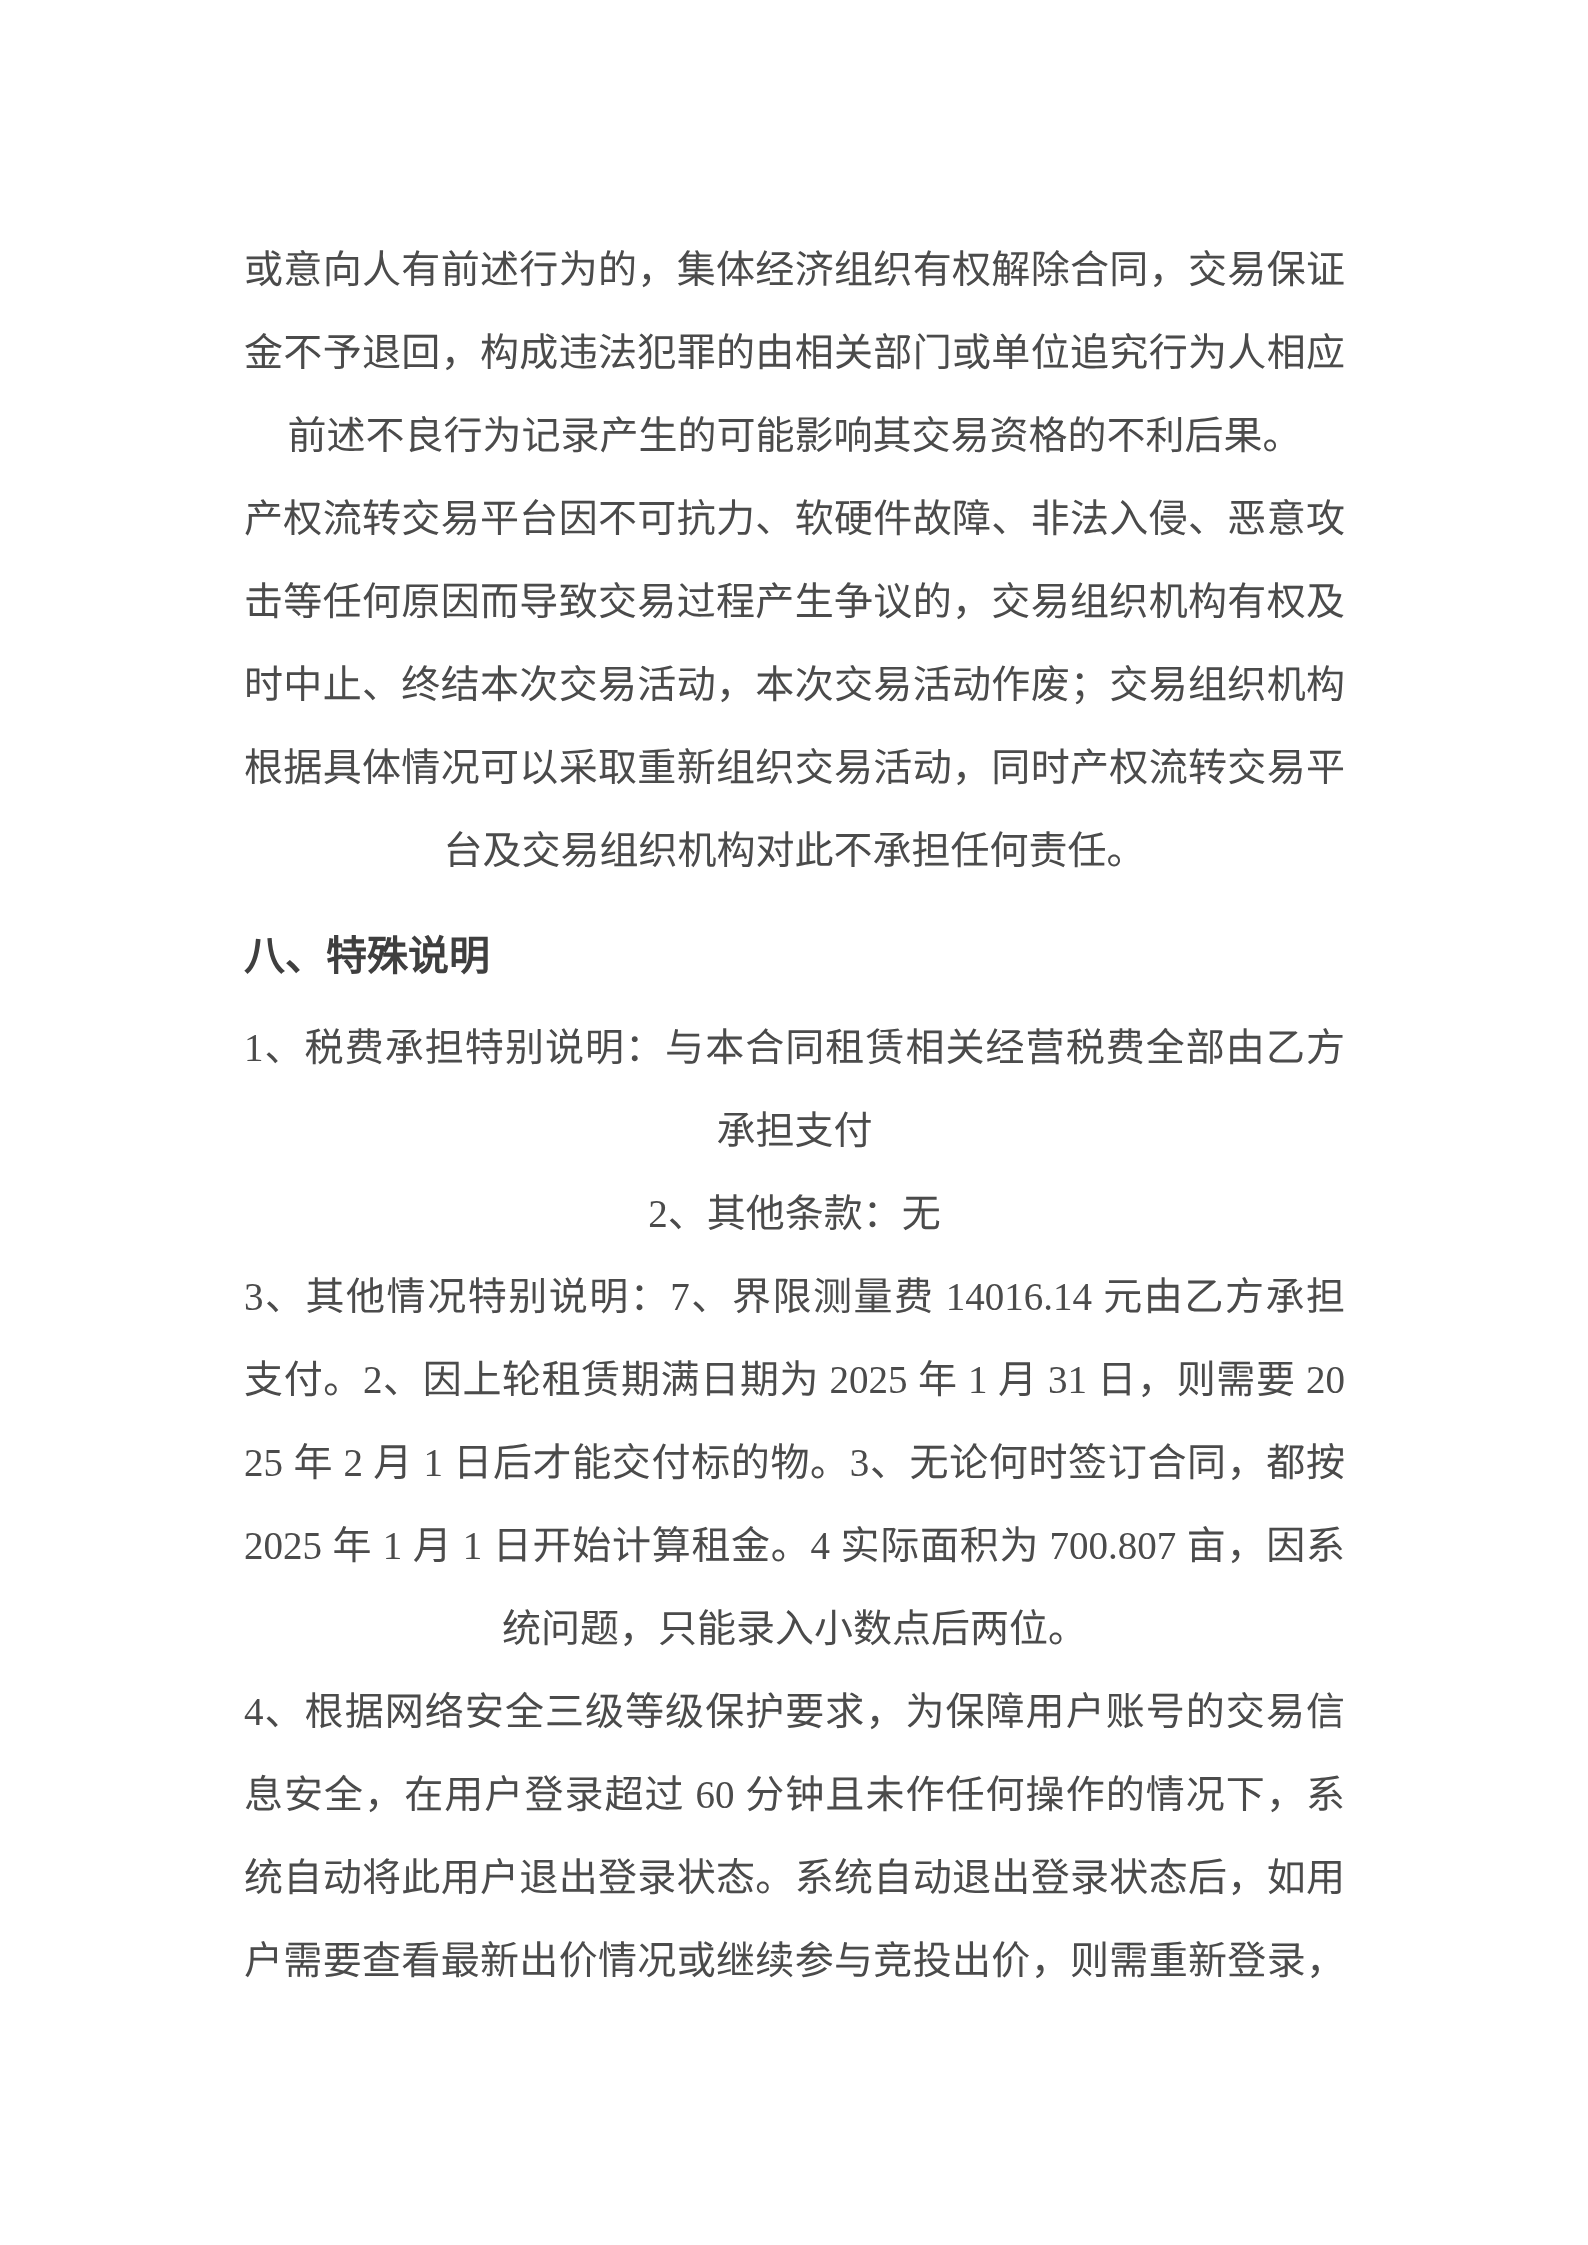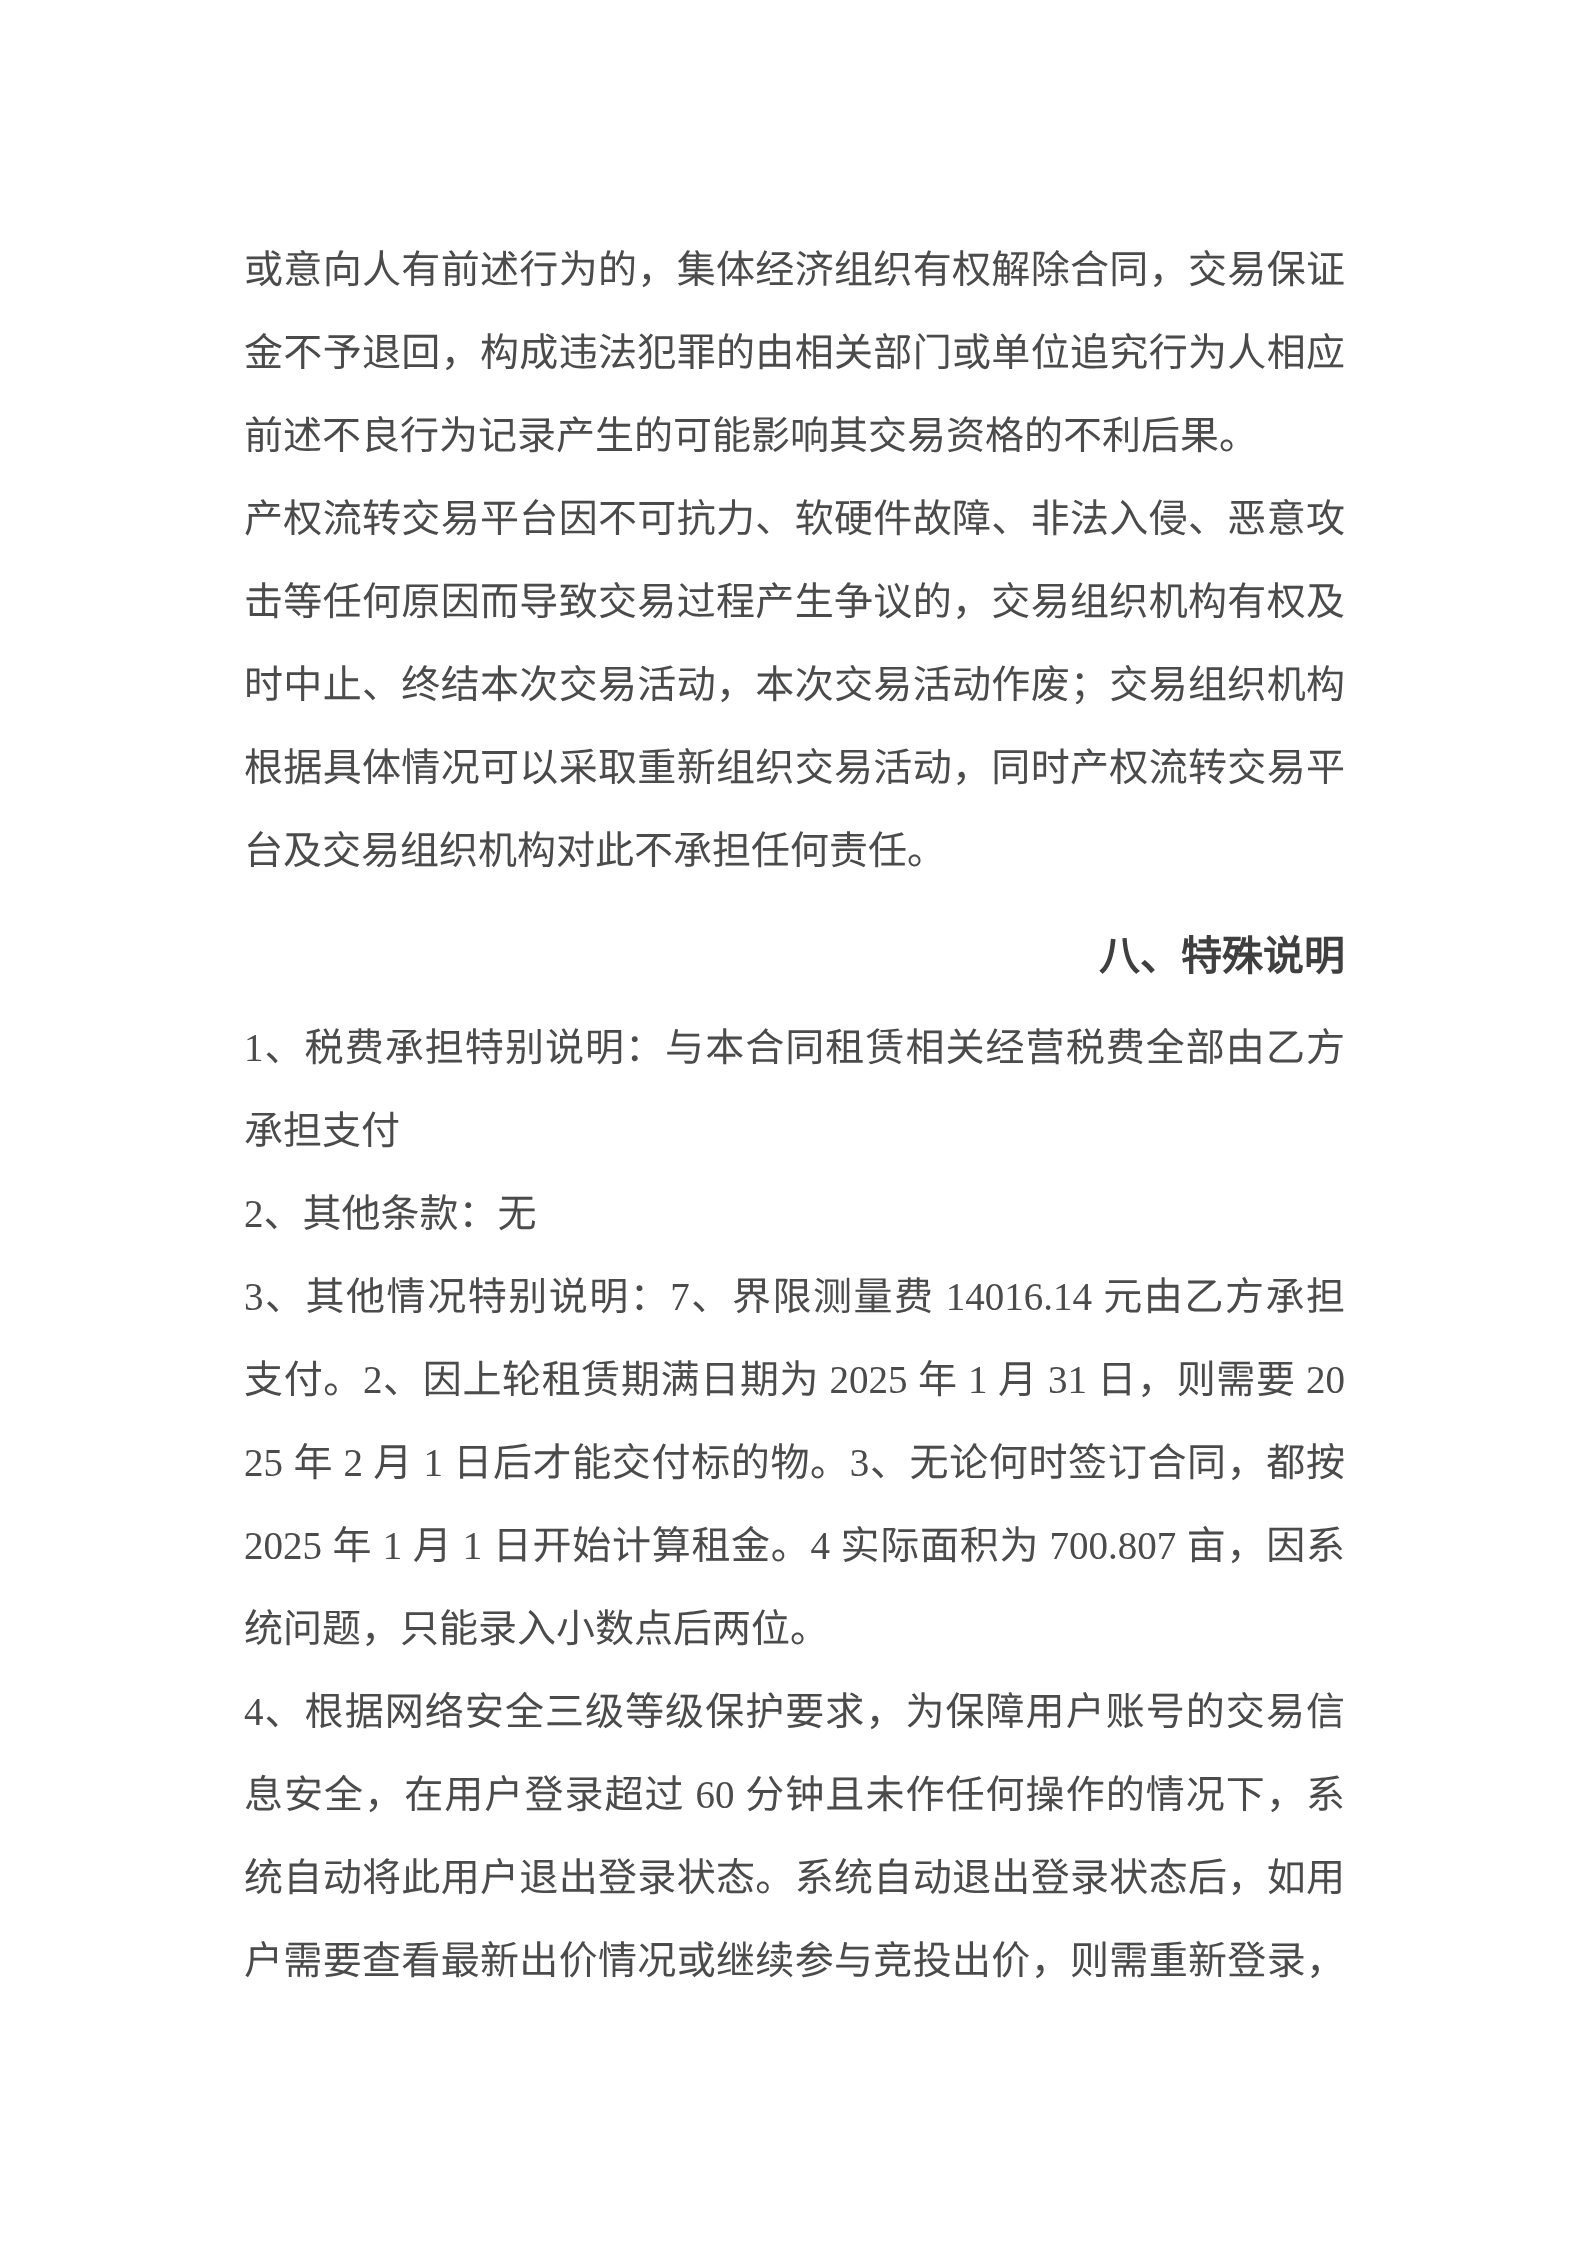--- a/index.html
+++ b/index.html
@@ -24,38 +24,38 @@
   .para {
     margin: 0;
     padding: 0;
   }
   .line {
     height: 83px;
     line-height: 83px;
     font-size: 39px;
     color: #4b4b4b;
     font-family: "Liberation Serif", "DejaVu Serif", serif;
-    text-align: left;
+    text-align: center;
     white-space: nowrap;
   }
   .line.justified {
     white-space: normal;
     text-align: justify;
     text-align-last: justify;
   }
   .heading {
     height: 84px;
     line-height: 84px;
     margin-top: 22px;
     margin-bottom: 8px;
     font-size: 41px;
     font-weight: 700;
     color: #3f3f3f;
     font-family: "Liberation Sans", "DejaVu Sans", sans-serif;
-    text-align: right;
+    text-align: left;
   }
 </style>
 </head>
 <body>
 
 <div class="page">
   <div class="content" id="doc-content">
       <div class="para">
         <div class="line justified">或意向人有前述行为的，集体经济组织有权解除合同，交易保证</div>
         <div class="line justified">金不予退回，构成违法犯罪的由相关部门或单位追究行为人相应</div>

